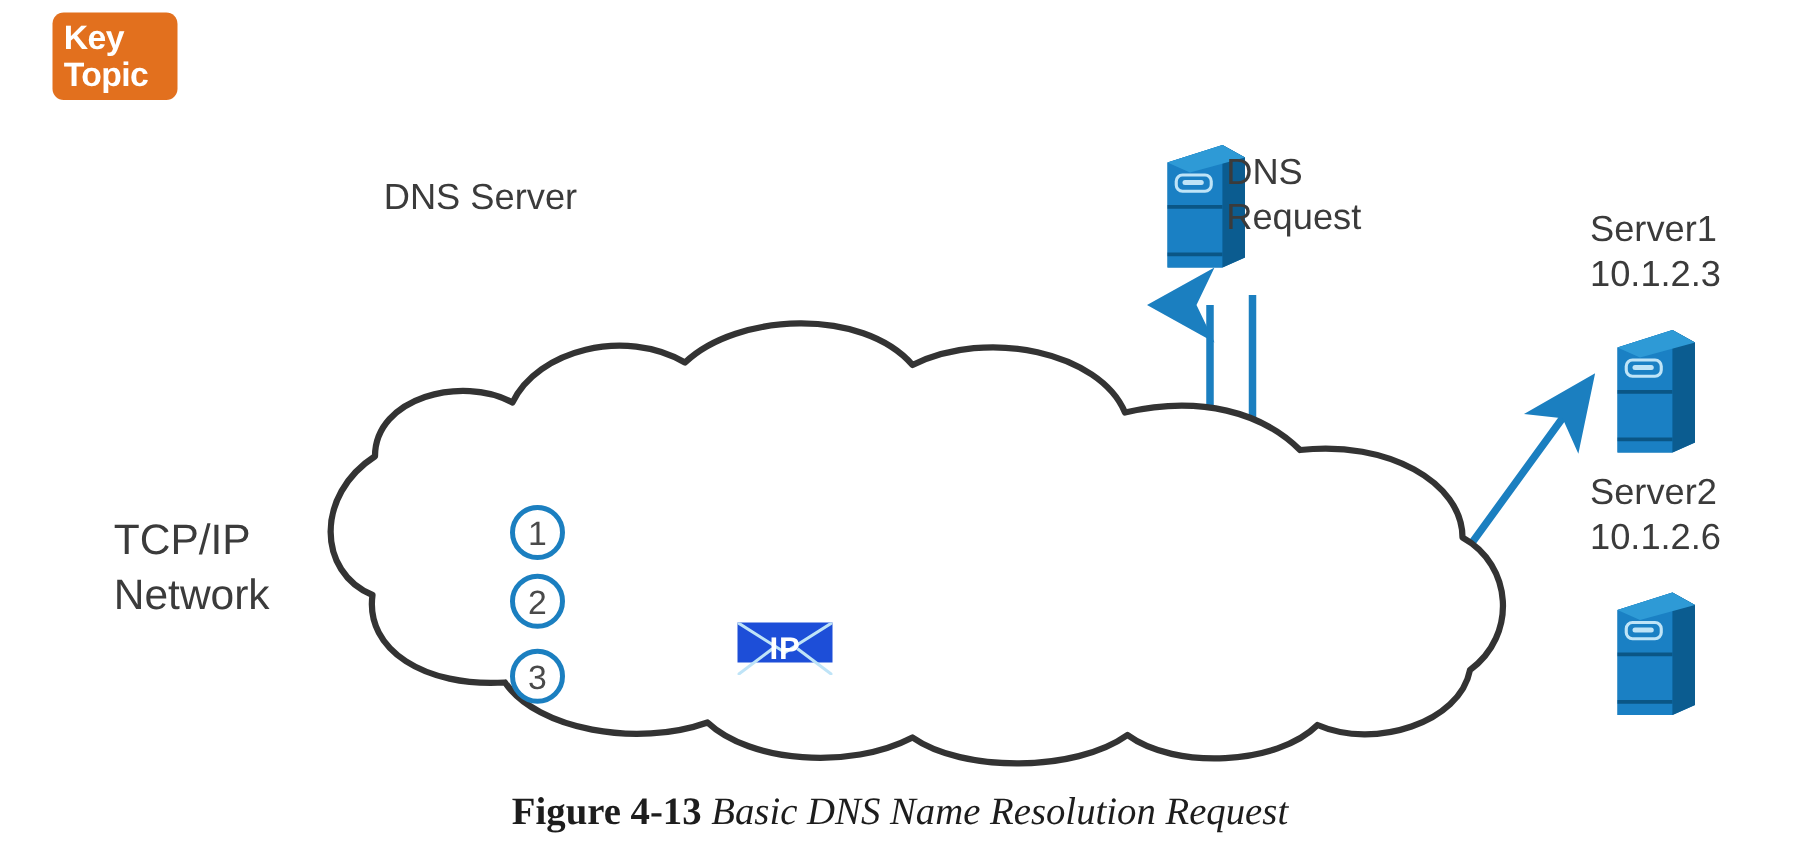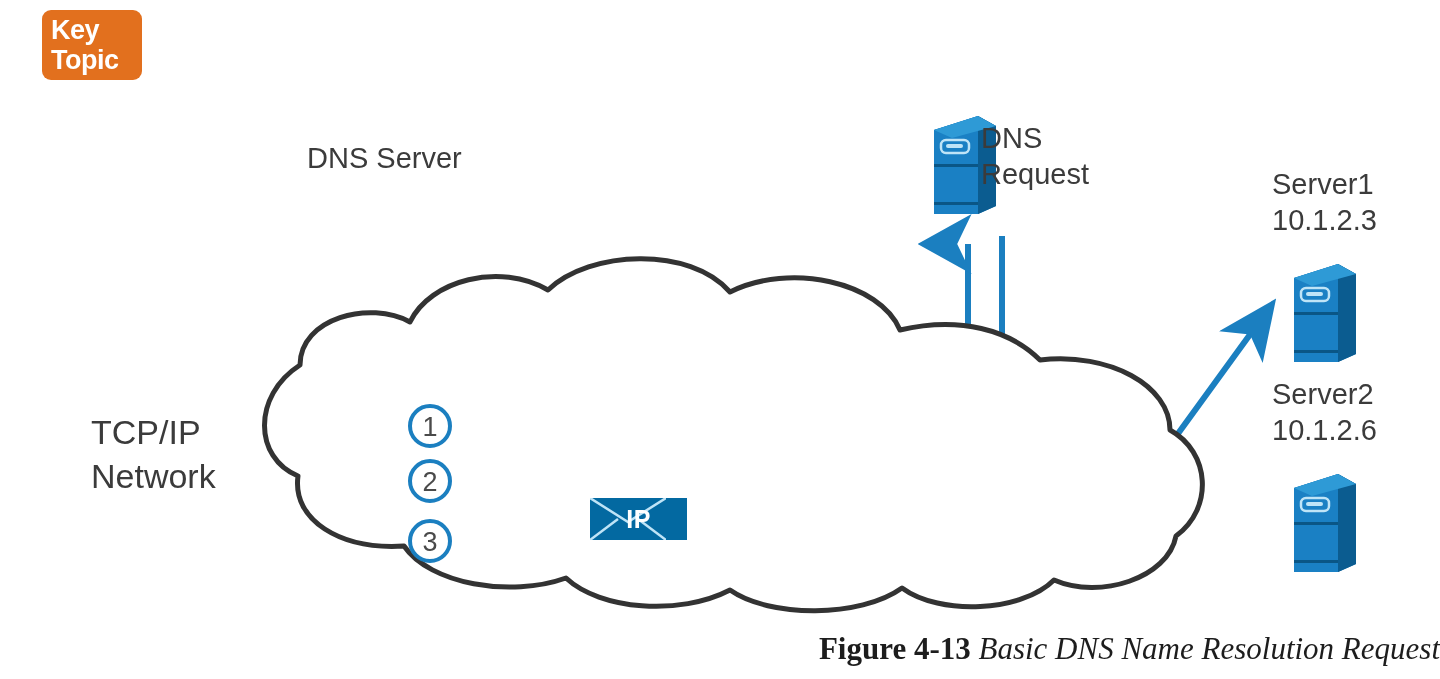--- a/index.html
+++ b/index.html
@@ -84,36 +84,35 @@
     line-height: 38px;
     text-align: center;
     box-sizing: border-box;
     z-index: 6;
   }
 
   
   #caption {
     left: 0; top: 631px;
     width: 1440px;
-    text-align: right;
+    text-align: center;
     font-family: "Liberation Serif", serif;
     font-size: 31px;
     color: #1d1d1d;
     white-space: nowrap;
   }
   #caption .cap-num { font-weight: bold; }
   #caption .cap-title { font-style: italic; }
 
   
   #ip-packet {
     left: 590px; top: 498px;
-    width: 76px; height: 42px;
-    background: #0369a1;
+    width: 76px; height: 32px;
+    background: #1d4ed8;
     z-index: 6;
-    padding-left: 21px;
   }
   #ip-packet .env-text {
     position: absolute;
     left: 0; top: 0; width: 100%; height: 100%;
     color: #ffffff;
     font-weight: bold;
     font-size: 25px;
     line-height: 42px;
     text-align: center;
     letter-spacing: 0.5px;

